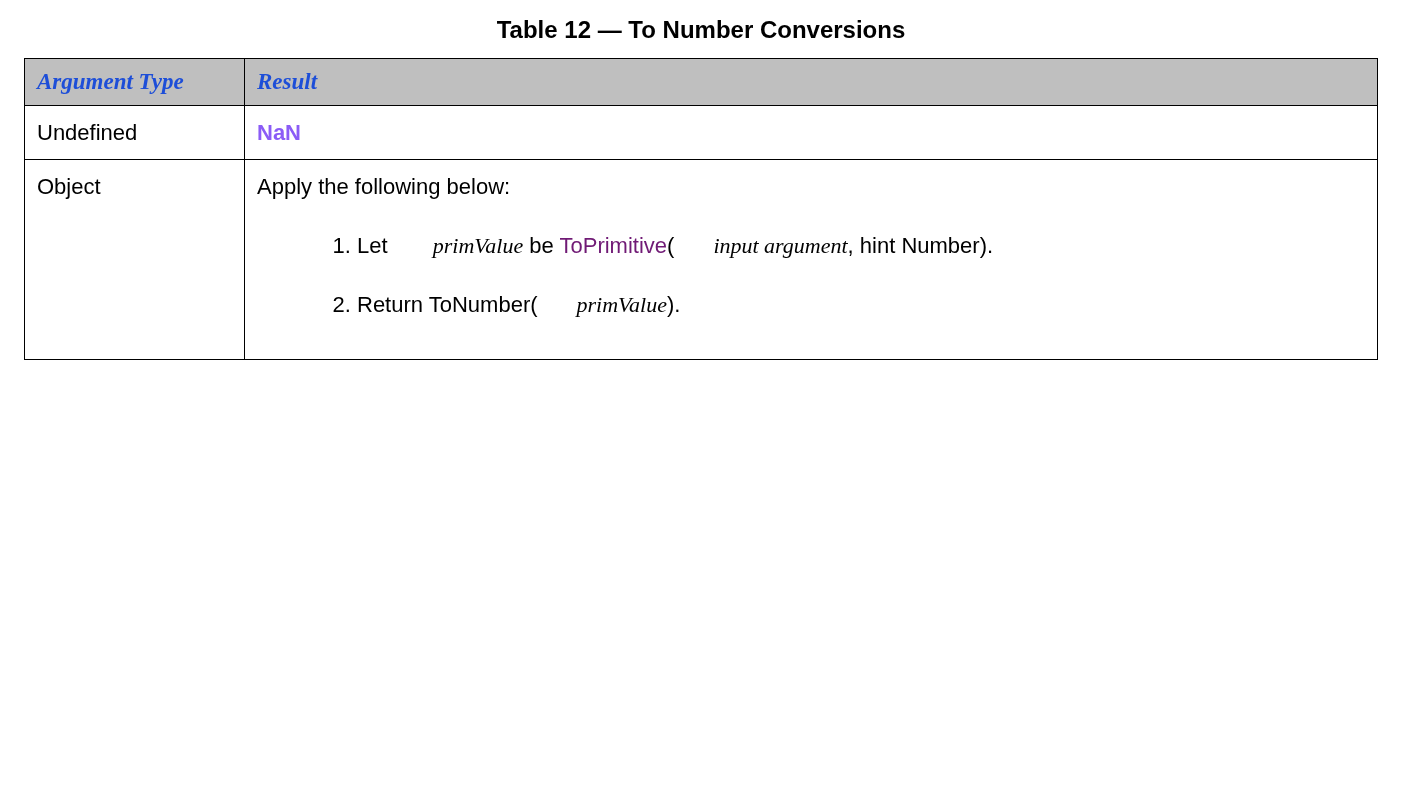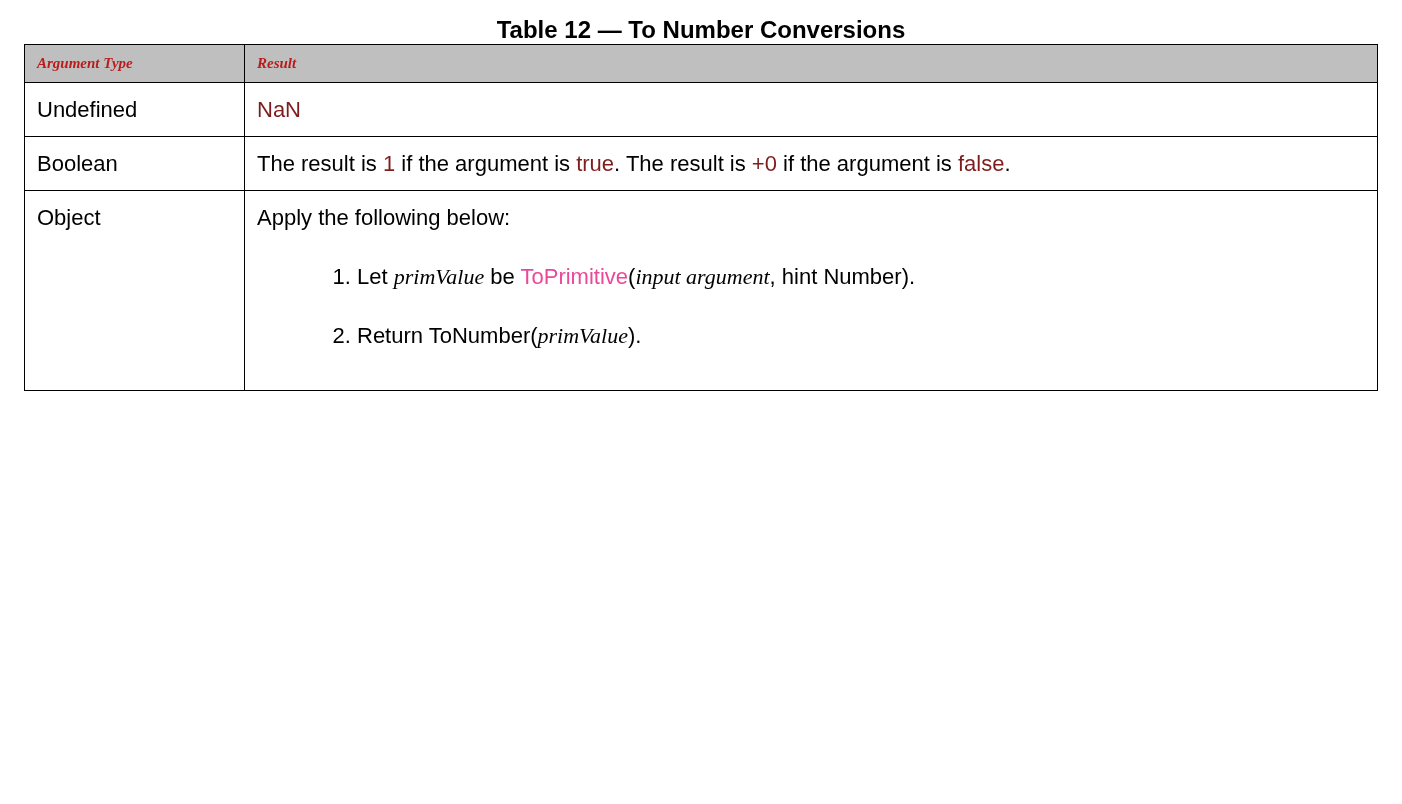--- a/index.html
+++ b/index.html
@@ -7,47 +7,49 @@
       font-family: Arial, Helvetica, sans-serif;
       background: #fff;
       color: #000;
       padding: 16px 24px;
       font-size: 22px;
     }
     .caption {
       text-align: center;
       font-weight: bold;
       font-size: 24px;
+      margin-bottom: 14px;
     }
     table {
       width: 100%;
       border-collapse: collapse;
       border: 1.5px solid #000;
     }
     th, td {
       border: 1.5px solid #000;
       text-align: left;
       vertical-align: top;
       padding: 10px 12px;
       font-weight: normal;
     }
     th {
       background: #bfbfbf;
       font-family: Georgia, 'Times New Roman', serif;
       font-style: italic;
       font-weight: bold;
-      color: #b91c1c;
-      font-size: 15px;
+      color: #1d4ed8;
+      font-size: 23px;
     }
     td.argcol { width: 220px; }
-    .greenbold { color: #7f1d1d; font-weight: normal; }
-    .reddish { color: #ec4899; }
+    .greenbold { color: #8b5cf6; font-weight: bold; }
+    .reddish { color: #701a75; }
     .serifitalic {
       font-family: Georgia, 'Times New Roman', serif;
       font-style: italic;
+      margin-left: 39px;
     }
     ol.steps {
       margin-top: 28px;
       margin-bottom: 12px;
       padding-left: 100px;
     }
     ol.steps li {
       margin-bottom: 28px;
       line-height: 1.4;
     }
@@ -64,26 +66,20 @@
       <th class="argcol">Argument Type</th>
       <th>Result</th>
     </tr>
   </thead>
   <tbody>
     <tr>
       <td class="argcol">Undefined</td>
       <td><span class="greenbold">NaN</span></td>
     </tr>
     <tr>
-      <td class="argcol">Boolean</td>
-      <td>
-        <span>The result is </span><span class="greenbold">1</span><span> if the argument is </span><span class="greenbold">true</span><span>. The result is </span><span class="greenbold">+0</span><span> if the argument is </span><span class="greenbold">false</span><span>.</span>
-      </td>
-    </tr>
-    <tr>
       <td class="argcol">Object</td>
       <td>
         <span>Apply the following below:</span>
         <ol class="steps">
           <li>
             <span>Let </span><span class="serifitalic">primValue</span><span> be </span><span class="reddish">ToPrimitive</span><span>(</span><span class="serifitalic">input argument</span><span>, hint Number).</span>
           </li>
           <li>
             <span>Return ToNumber(</span><span class="serifitalic">primValue</span><span>).</span>
           </li>

